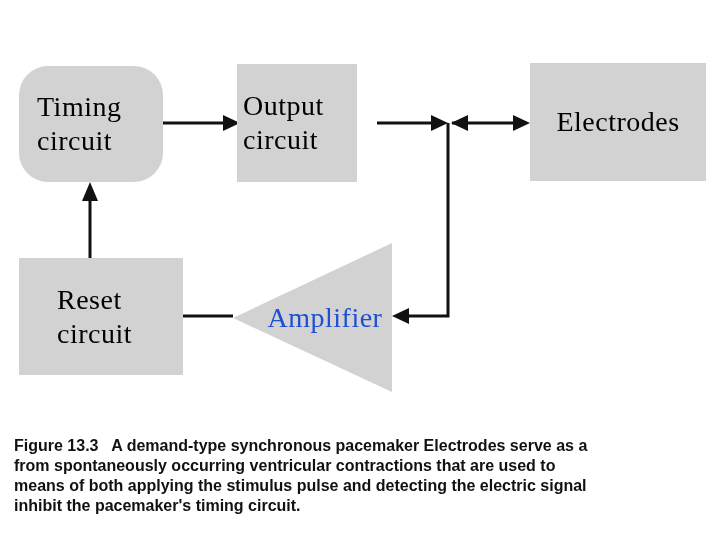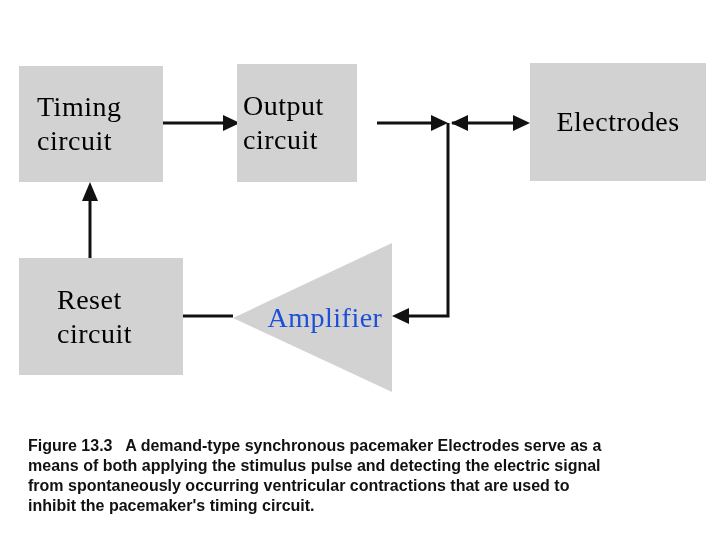--- a/index.html
+++ b/index.html
@@ -30,39 +30,39 @@
     justify-content: center;
     color: #000000;
     font-size: 28px;
     line-height: 34px;
     letter-spacing: 0.5px;
   }
   .block .label {
     width: 108px;
     text-align: left;
   }
-  .block-timing   { left: 19px;  top: 66px;  width: 144px; height: 116px; }
+  .block-timing   { left: 19px;  top: 66px;  width: 144px; height: 116px; border-radius: 29px; }
   .block-output   { left: 237px; top: 64px;  width: 120px; height: 118px; }
   .block-electrodes { left: 530px; top: 63px; width: 176px; height: 118px; }
   .block-electrodes .label { width: auto; text-align: right; }
   .block-reset    { left: 19px;  top: 258px; width: 144px; height: 117px; padding-left: 20px; }
   .amplifier-label {
     position: absolute;
     left: 245px;
     top: 301px;
     width: 160px;
     text-align: center;
     color: #1d4ed8;
     font-size: 28px;
     line-height: 34px;
     letter-spacing: 0.5px;
   }
   .caption {
     position: absolute;
-    left: 28px;
+    left: 14px;
     top: 436px;
     width: 680px;
     font-family: "Liberation Sans", sans-serif;
     font-weight: bold;
     font-size: 16px;
     line-height: 20px;
     color: #111111;
   }
   .caption .caption-line {
     white-space: pre;
@@ -124,18 +124,18 @@
   </div>
 
   <div class="block block-reset">
     <span class="label">Reset circuit</span>
   </div>
 
   <div class="amplifier-label">Amplifier</div>
 
   <div class="caption">
     <div class="caption-line">Figure 13.3   A demand-type synchronous pacemaker Electrodes serve as a</div>
+    <div class="caption-line">from spontaneously occurring ventricular contractions that are used to</div>
     <div class="caption-line">means of both applying the stimulus pulse and detecting the electric signal</div>
-    <div class="caption-line">from spontaneously occurring ventricular contractions that are used to</div>
     <div class="caption-line">inhibit the pacemaker's timing circuit.</div>
   </div>
 
 </div>
 
 </body></html>

